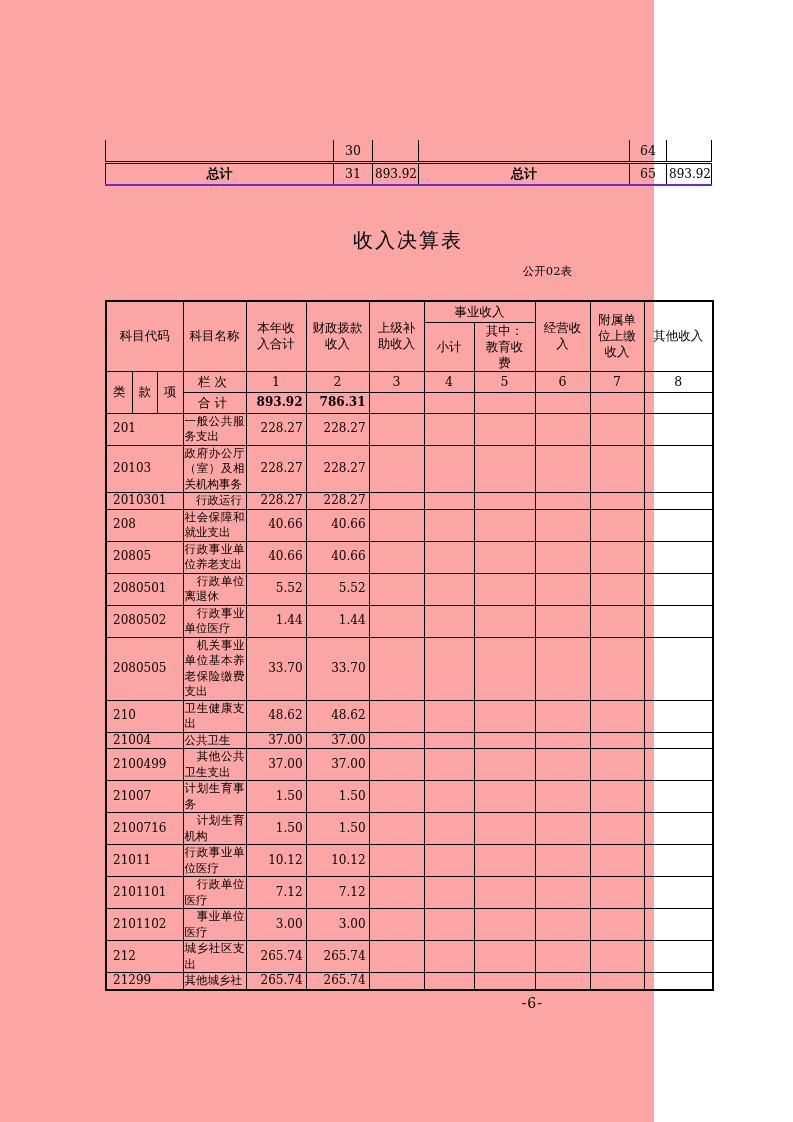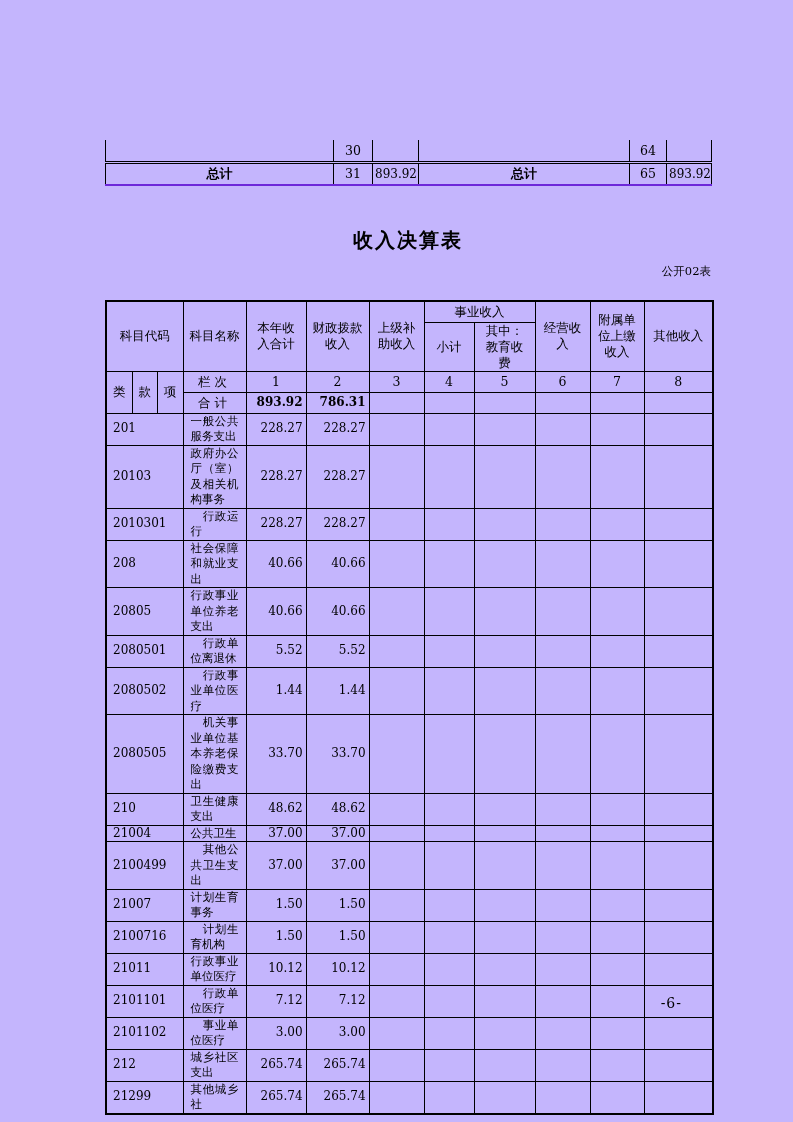--- a/index.html
+++ b/index.html
@@ -3,21 +3,21 @@
 <meta charset="utf-8">
 <style>
   * { box-sizing: border-box; }
   html,body { margin:0; padding:0; }
   body {
     width:793px; height:1122px;
     background:#ffffff; color:#000;
     font-family:"DejaVu Serif","Liberation Serif",serif;
     overflow:hidden;
   }
-  .page { position:relative; width:793px; height:1122px; background:#c4b5fd; }
+  .page { position:relative; width:654px; height:1122px; background:#fca5a5; }
 
   
   table { border-collapse:collapse; table-layout:fixed; }
   .top-table { position:absolute; left:105px; top:140px; width:606px; }
   .top-table td {
     border:1px solid #000; font-size:12px; padding:0 2px;
     overflow:hidden; white-space:nowrap;
   }
   .top-table tr.row-cut td { border-top:none; height:22px; }
   .top-table tr.row-total td {
@@ -28,21 +28,21 @@
   .top-table td.val { text-align:right; padding-right:2px; }
 
   
   .note {
     position:absolute; left:105px; top:188px; width:608px;
     font-size:13.5px; line-height:20px; text-align:justify; white-space:pre-line;
   }
   .doc-title {
     position:absolute; left:105px; top:227px; width:606px;
     text-align:center; font-family:"DejaVu Sans","Liberation Sans",sans-serif;
-    font-size:20px; font-weight:bold; letter-spacing:2px;
+    font-size:20px; font-weight:normal; letter-spacing:2px;
   }
   .table-code { position:absolute; right:82px; top:264px; font-size:11.5px; }
   .meta-row {
     position:absolute; left:105px; top:279px; width:608px;
     display:flex; justify-content:space-between; align-items:flex-end;
   }
   .dept { font-size:13.5px; font-weight:bold; }
   .unit { font-size:11.5px; }
 
   
@@ -52,21 +52,21 @@
     font-size:12px; line-height:15.5px; vertical-align:middle;
   }
   .main-table th { font-weight:normal; font-size:12.5px; line-height:16px; padding:0 6px; text-align:center; }
   .main-table tr.h1 th { height:21px; }
   .main-table tr.h2 th { height:45px; }
   .main-table tr.h3 th, .main-table tr.h4 th, .main-table tr.h4 td { height:21px; }
   .main-table .spread { letter-spacing:4px; }
   .main-table td.code { text-align:left; padding-left:6px; white-space:nowrap; }
   .main-table td.name {
     text-align:justify; text-justify:inter-ideograph;
-    font-size:11.5px; padding:0 7px;
+    font-size:11.5px; padding:0 1px;
   }
   .main-table td.num { text-align:right; padding-right:3px; white-space:nowrap; }
   .main-table .bold { font-weight:bold; }
 
   .page-number { position:absolute; right:111px; top:995px; font-size:14px; letter-spacing:1px; }
 </style>
 </head>
 <body>
 
 <div class="page">

